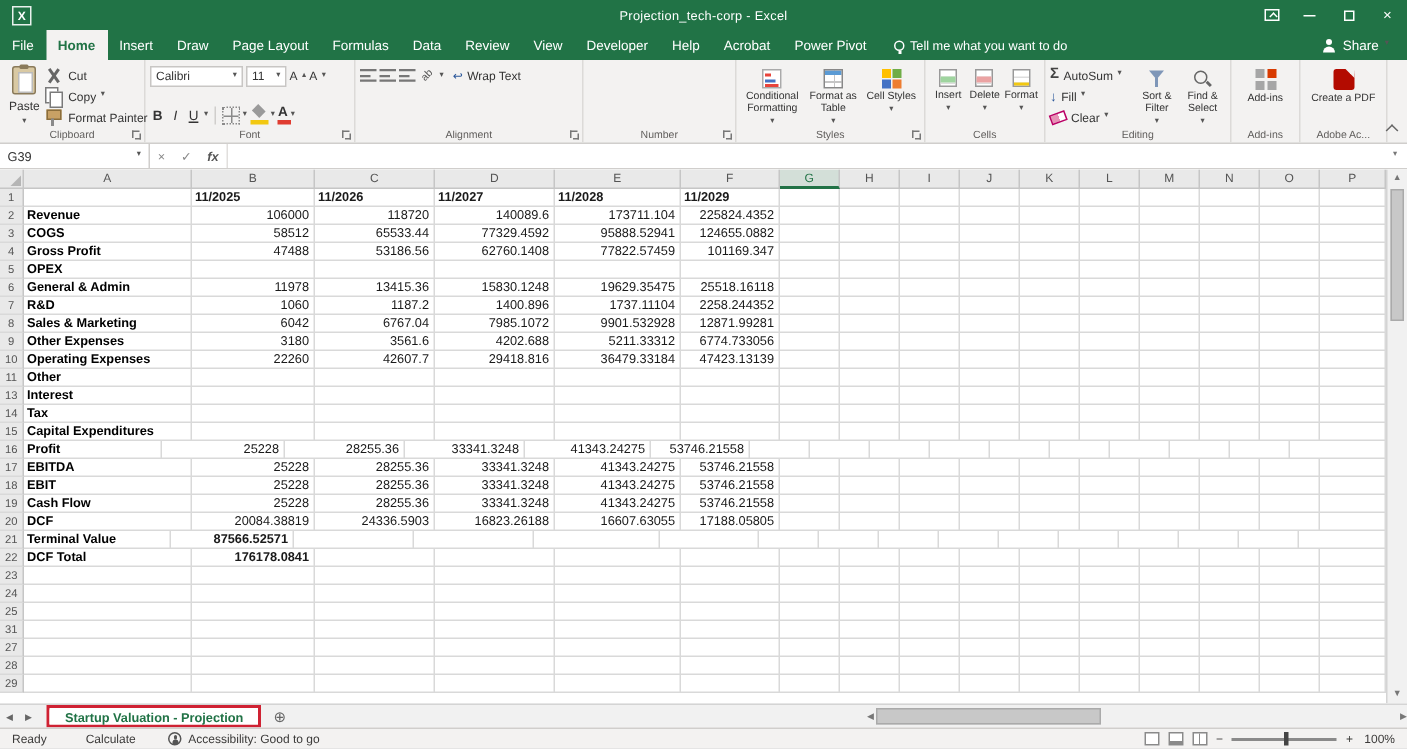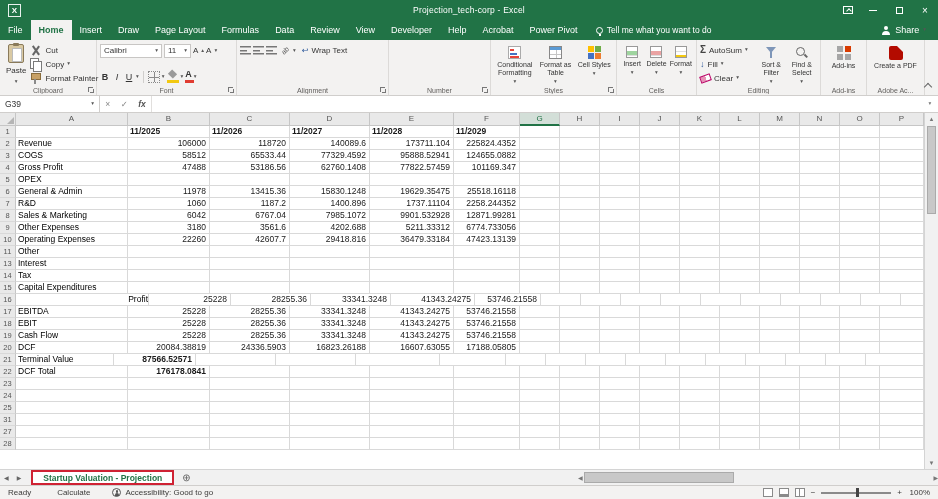--- a/index.html
+++ b/index.html
@@ -110,21 +110,21 @@
 .gridmain{flex:1;display:flex;flex-direction:column;overflow:hidden}
 .colheads{flex:0 0 13px;display:flex}
 .corner{width:16px;flex:0 0 16px;background:#e9e9e9;border-right:1px solid #c6c6c6;border-bottom:1px solid #c6c6c6;position:relative}
 .corner::after{content:"";position:absolute;right:1px;bottom:1px;border-left:7px solid transparent;border-bottom:7px solid #b5b5b5}
 .colhead{background:#e9e9e9;border-right:1px solid #c6c6c6;border-bottom:1px solid #c6c6c6;font-size:8px;color:#555;text-align:center;line-height:12px;flex:0 0 auto}
 .colhead.sel{background:#d3dfd8;border-bottom:2px solid var(--brand-green,#217346);color:var(--brand-green,#217346);line-height:11px}
 .gridbody{flex:1;overflow:hidden}
 .grow{display:flex;height:12px}
 .gut{width:16px;flex:0 0 16px;background:#e9e9e9;border-right:1px solid #c6c6c6;border-bottom:1px solid #d9d9d9;font-size:7.5px;color:#555;text-align:center;line-height:11px}
 .cell{border-right:1px solid #d9d9d9;border-bottom:1px solid #d9d9d9;height:12px;line-height:11px;font-size:8.5px;color:#1a1a1a;overflow:hidden;white-space:nowrap;flex:0 0 auto}
-.cell.lbl{font-weight:normal;color:#000;padding-left:2px}
+.cell.lbl{font-weight:bold;color:#000;padding-left:2px}
 .cell.num{text-align:right;padding-right:3px}
 .cell.date{font-weight:bold;padding-left:2px}
 .cell.bold{font-weight:bold}
 .vscroll{flex:0 0 14px;background:#f1f1f1;border-left:1px solid #d4d4d4;display:flex;flex-direction:column;align-items:center}
 .sbtn{font-size:6px;color:#777;line-height:12px;height:12px}
 .vtrack{flex:1;width:100%;padding:1px 2px}
 .vthumb{width:100%;height:88px;background:#c8c8c8;border:1px solid #aaa}
 
 
 .sheetbar{flex:0 0 15px;background:#f1f1f1;border-top:1px solid #d4d4d4;display:flex;align-items:center;font-size:8.5px}
@@ -687,21 +687,21 @@
             <div class="cell" style="width: 40px;"></div>
             <div class="cell" style="width: 40px;"></div>
             <div class="cell" style="width: 40px;"></div>
             <div class="cell" style="width: 40px;"></div>
             <div class="cell" style="width: 40px;"></div>
             <div class="cell" style="width: 40px;"></div>
             <div class="cell" style="flex: 1 1 0%;"></div>
           </div>
           <div class="grow">
             <div class="gut">16</div>
-            <div class="cell lbl" style="width: 133px; text-align: right;">Profit</div>
+            <div class="cell lbl" style="width: 92px;">Profit</div>
             <div class="cell num" style="width: 82px;">25228</div>
             <div class="cell num" style="width: 80px;">28255.36</div>
             <div class="cell num" style="width: 80px;">33341.3248</div>
             <div class="cell num" style="width: 84px;">41343.24275</div>
             <div class="cell num" style="width: 66px;">53746.21558</div>
             <div class="cell" style="width: 40px;"></div>
             <div class="cell" style="width: 40px;"></div>
             <div class="cell" style="width: 40px;"></div>
             <div class="cell" style="width: 40px;"></div>
             <div class="cell" style="width: 40px;"></div>
@@ -915,20 +915,39 @@
             <div class="cell" style="width: 40px;"></div>
             <div class="cell" style="width: 40px;"></div>
             <div class="cell" style="width: 40px;"></div>
             <div class="cell" style="width: 40px;"></div>
             <div class="cell" style="width: 40px;"></div>
             <div class="cell" style="width: 40px;"></div>
             <div class="cell" style="flex: 1 1 0%;"></div>
           </div>
           <div class="grow">
             <div class="gut">28</div>
+            <div class="cell" style="width: 112px;"></div>
+            <div class="cell" style="width: 82px;"></div>
+            <div class="cell" style="width: 80px;"></div>
+            <div class="cell" style="width: 80px;"></div>
+            <div class="cell" style="width: 84px;"></div>
+            <div class="cell" style="width: 66px;"></div>
+            <div class="cell" style="width: 40px;"></div>
+            <div class="cell" style="width: 40px;"></div>
+            <div class="cell" style="width: 40px;"></div>
+            <div class="cell" style="width: 40px;"></div>
+            <div class="cell" style="width: 40px;"></div>
+            <div class="cell" style="width: 40px;"></div>
+            <div class="cell" style="width: 40px;"></div>
+            <div class="cell" style="width: 40px;"></div>
+            <div class="cell" style="width: 40px;"></div>
+            <div class="cell" style="flex: 1 1 0%;"></div>
+          </div>
+          <div class="grow">
+            <div class="gut">29</div>
             <div class="cell" style="width: 112px;"></div>
             <div class="cell" style="width: 82px;"></div>
             <div class="cell" style="width: 80px;"></div>
             <div class="cell" style="width: 80px;"></div>
             <div class="cell" style="width: 84px;"></div>
             <div class="cell" style="width: 66px;"></div>
             <div class="cell" style="width: 40px;"></div>
             <div class="cell" style="width: 40px;"></div>
             <div class="cell" style="width: 40px;"></div>
             <div class="cell" style="width: 40px;"></div>

